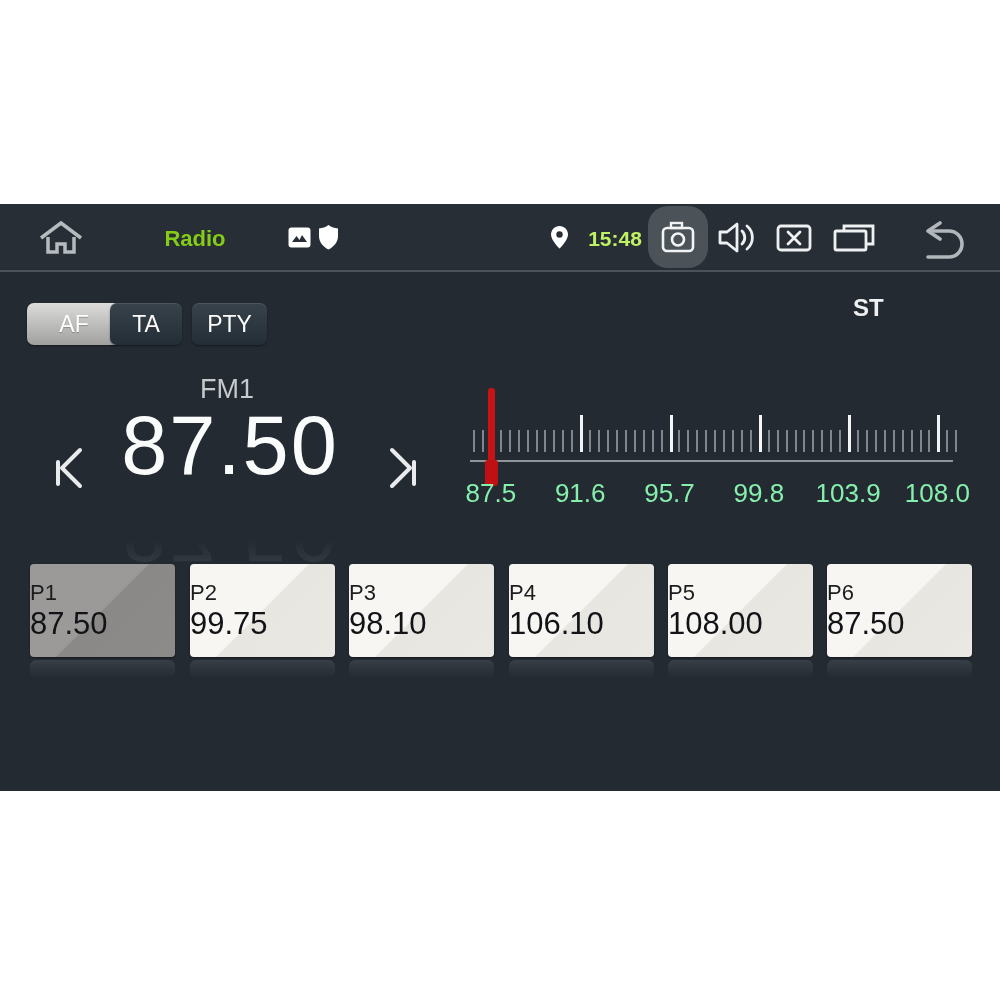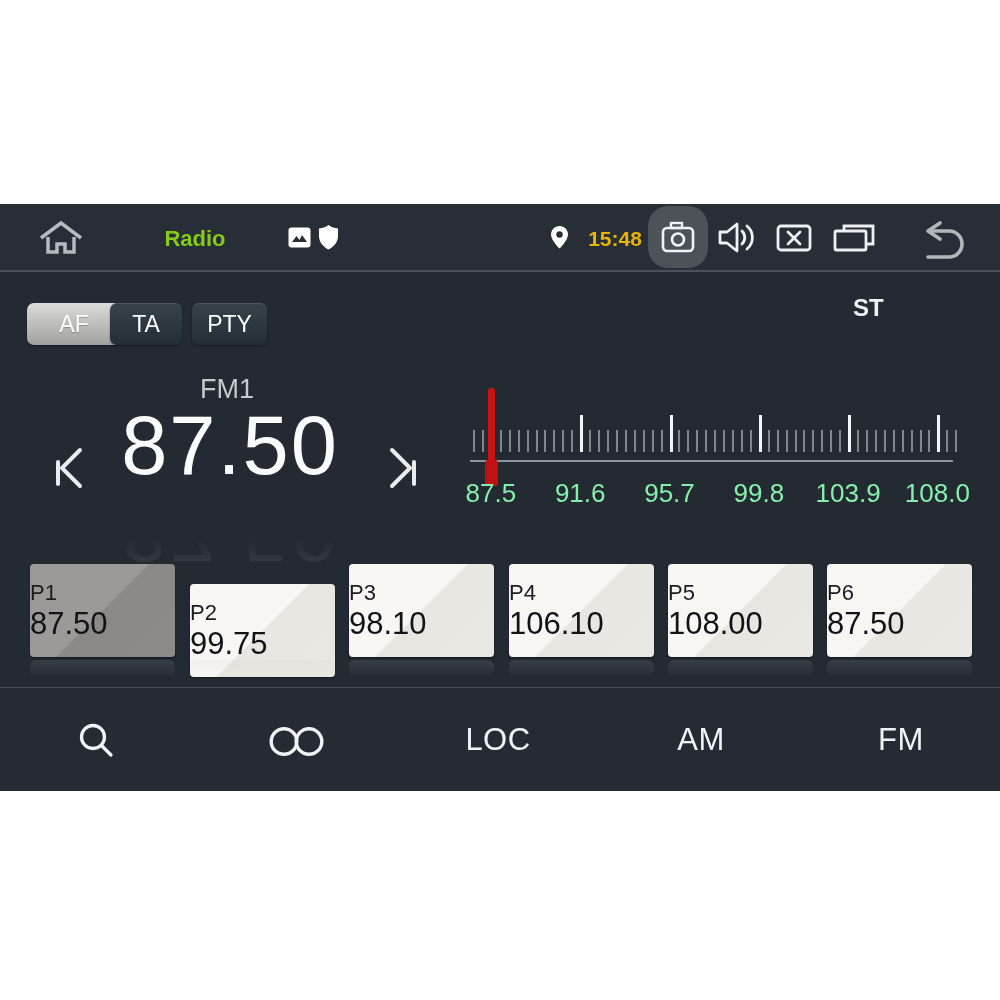--- a/index.html
+++ b/index.html
@@ -6,21 +6,21 @@
   html,body { background:#fff; }
   body { font-family:"Liberation Sans","DejaVu Sans",sans-serif; }
   .canvas { position:relative; width:1000px; height:1000px; background:#ffffff; overflow:hidden; }
   .device { position:absolute; left:0; top:204px; width:1000px; height:587px; background:#232a32; }
 
   
   .status-bar { position:absolute; left:0; top:0; width:1000px; height:66px; background:#272e35; }
   .status-divider { position:absolute; left:0; top:66px; width:1000px; height:2px; background:#4a525a; }
   .sb-abs { position:absolute; }
   .sb-title { font-size:22px; font-weight:bold; color:#84cc16; }
-  .sb-time { font-size:21px; font-weight:bold; color:#eab308; }
+  .sb-time { font-size:21px; font-weight:bold; color:#bef264; }
   .camera-btn { position:absolute; left:648px; top:2px; width:60px; height:62px; border-radius:20px; background:#4b5258; }
   .camera-btn svg { position:absolute; left:13px; top:15px; }
 
   
   .toggle-btn { position:absolute; height:42px; border-radius:7px; color:#fdfdfd; font-size:23px;
                 display:flex; align-items:center; justify-content:center;
                 background:linear-gradient(#37424b,#232d35); box-shadow:inset 0 1px 0 rgba(255,255,255,0.10), 0 1px 2px rgba(0,0,0,0.4); }
   .toggle-btn.active { background:linear-gradient(#dcdcda,#a0a09e); color:#ffffff; text-shadow:0 1px 1px rgba(0,0,0,0.25); }
   .stereo { position:absolute; left:853px; top:90px; font-size:24px; font-weight:bold; color:#eef0f2; }
 
@@ -207,21 +207,21 @@
           <div class="scale-label" style="left: 669.5px;">95.7</div>
           <div class="scale-label" style="left: 758.8px;">99.8</div>
           <div class="scale-label" style="left: 848.1px;">103.9</div>
           <div class="scale-label" style="left: 937.4px;">108.0</div>
         </div>
 
       <div class="preset active" style="left:30px;">
         <div class="pid">P1</div>
         <div class="pfreq">87.50</div>
       </div>
-      <div class="preset" style="left:190px;margin-top:20px;">
+      <div class="preset" style="left:190px;">
         <div class="pid">P2</div>
         <div class="pfreq">99.75</div>
       </div>
       <div class="preset" style="left:349px;">
         <div class="pid">P3</div>
         <div class="pfreq">98.10</div>
       </div>
       <div class="preset" style="left:509px;">
         <div class="pid">P4</div>
         <div class="pfreq">106.10</div>
@@ -235,27 +235,14 @@
         <div class="pfreq">87.50</div>
       </div>
       <div class="preset-reflection" style="left:30px;"></div>
       <div class="preset-reflection" style="left:190px;"></div>
       <div class="preset-reflection" style="left:349px;"></div>
       <div class="preset-reflection" style="left:509px;"></div>
       <div class="preset-reflection" style="left:668px;"></div>
       <div class="preset-reflection" style="left:827px;"></div>
     </main>
 
-    <footer class="bottom-bar">
-      <svg class="bar-icon" style="left:78px; top:34px;" width="38" height="38" viewBox="0 0 38 38">
-        <circle cx="15" cy="15" r="11.5" fill="none" stroke="#f0f2f3" stroke-width="3.3"></circle>
-        <line x1="23.5" y1="23.5" x2="33" y2="33" stroke="#f0f2f3" stroke-width="3.3" stroke-linecap="round"></line>
-      </svg>
-      <svg class="bar-icon" style="left:266px; top:38px;" width="62" height="31" viewBox="0 0 62 31">
-        <circle cx="18" cy="15.5" r="12.8" fill="none" stroke="#f0f2f3" stroke-width="3.4"></circle>
-        <circle cx="43" cy="15.5" r="12.8" fill="none" stroke="#f0f2f3" stroke-width="3.4"></circle>
-      </svg>
-      <div class="bar-label" style="left:438px;">LOC</div>
-      <div class="bar-label" style="left:641px;">AM</div>
-      <div class="bar-label" style="left:841px;">FM</div>
-    </footer>
   </div>
 </div>
 
 </body></html>

